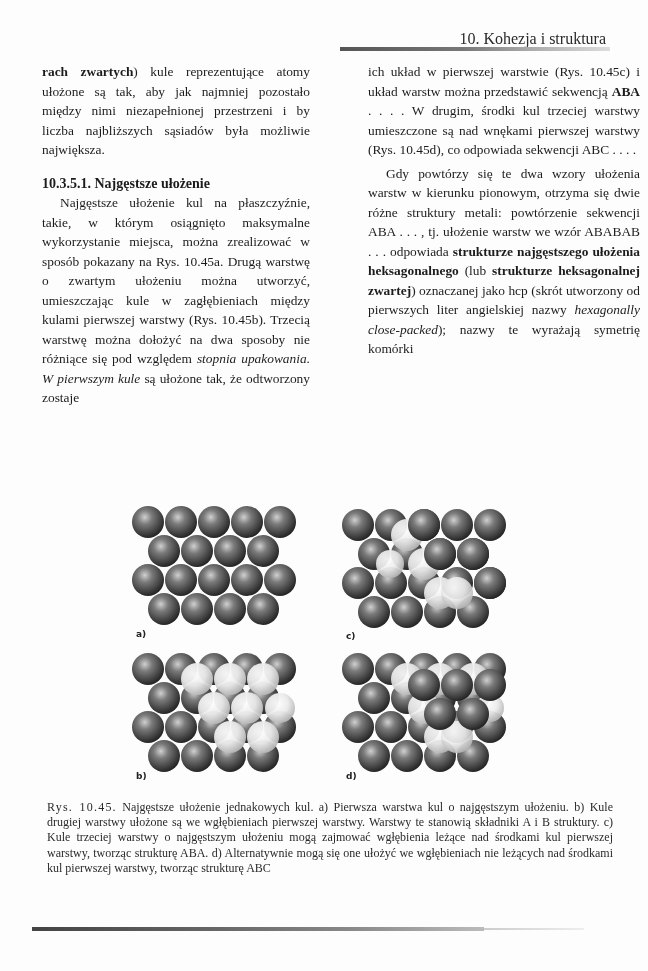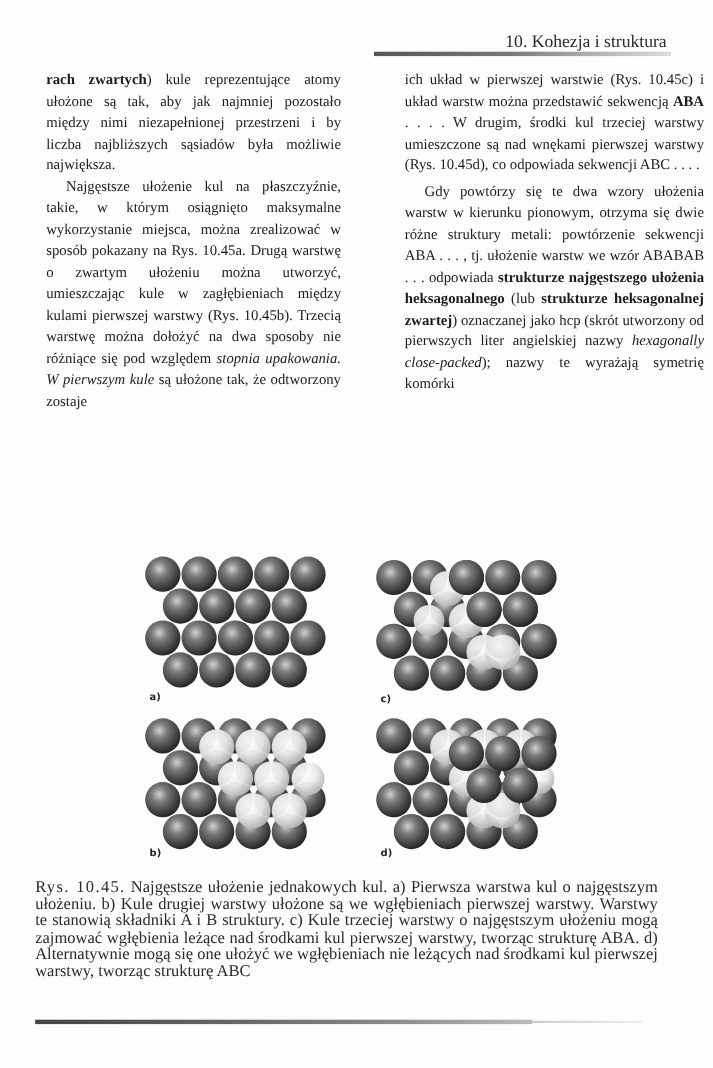--- a/index.html
+++ b/index.html
@@ -30,42 +30,43 @@
 
   .figure { position: absolute; top: 495px; left: 130px; width: 400px; height: 300px; }
   .panel { position: absolute; width: 190px; height: 150px; }
   .panel svg { position: absolute; left: 0; top: 0; }
   .panel-label {
     position: absolute; left: 10px; bottom: 10px; font-family: "DejaVu Sans", sans-serif;
     font-weight: bold; font-size: 9px; color: #222;
   }
 
   .caption {
-    position: absolute; top: 800px; left: 32px; width: 566px;
-    font-family: "Liberation Serif", serif; font-size: 15px; line-height: 15.2px;
+    position: absolute; top: 800px; left: 47px; width: 566px;
+    font-family: "Liberation Serif", serif; font-size: 12px; line-height: 15.2px;
     text-align: justify; color: #2a2a2a;
   }
   .caption .rys { letter-spacing: 1.2px; }
   .foot-rule {
     position: absolute; top: 927px; left: 32px; width: 452px; height: 4px;
     background: linear-gradient(to right, #444 0%, #666 40%, #888 70%, #bbb 100%);
   }
   .foot-rule-faint {
     position: absolute; top: 928px; left: 484px; width: 100px; height: 2px;
     background: linear-gradient(to right, #ccc, #eee);
   }
 </style>
 </head>
 <body>
 
 <div class="running-head">10. Kohezja i struktura</div>
 <div class="head-rule"></div>
 
 <div class="col left">
   <p><b>rach zwartych</b><span>) kule reprezentujące atomy ułożone są tak, aby jak najmniej pozostało między nimi niezapełnionej przestrzeni i by liczba najbliższych sąsiadów była możliwie największa.</span></p>
+  <p class="section-head">10.3.5.1. Najgęstsze ułożenie</p>
   <p class="indent"><span>Najgęstsze ułożenie kul na płaszczyźnie, takie, w którym osiągnięto maksymalne wykorzystanie miejsca, można zrealizować w sposób pokazany na Rys. 10.45a. Drugą warstwę o zwartym ułożeniu można utworzyć, umieszczając kule w zagłębieniach między kulami pierwszej warstwy (Rys. 10.45b). Trzecią warstwę można dołożyć na dwa sposoby nie różniące się pod względem </span><i>stopnia upakowania. W pierwszym kule</i><span> są ułożone tak, że odtworzony zostaje</span></p>
 </div>
 
 <div class="col right">
   <p><span>ich układ w pierwszej warstwie (Rys. 10.45c) i układ warstw można przedstawić sekwencją </span><b>ABA</b><span> . . . . W drugim, środki kul trzeciej warstwy umieszczone są nad wnękami pierwszej warstwy (Rys. 10.45d), co odpowiada sekwencji ABC . . . .</span></p>
   <p class="indent" style="margin-top:4px"><span>Gdy powtórzy się te dwa wzory ułożenia warstw w kierunku pionowym, otrzyma się dwie różne struktury metali: powtórzenie sekwencji ABA . . . , tj. ułożenie warstw we wzór ABABAB . . . odpowiada </span><b>strukturze najgęstszego ułożenia heksagonalnego</b><span> (lub </span><b>strukturze heksagonalnej zwartej</b><span>) oznaczanej jako hcp (skrót utworzony od pierwszych liter angielskiej nazwy </span><i>hexagonally close-packed</i><span>); nazwy te wyrażają symetrię komórki</span></p>
 </div>
 
 <div class="figure">
   <svg width="0" height="0" style="position:absolute">

